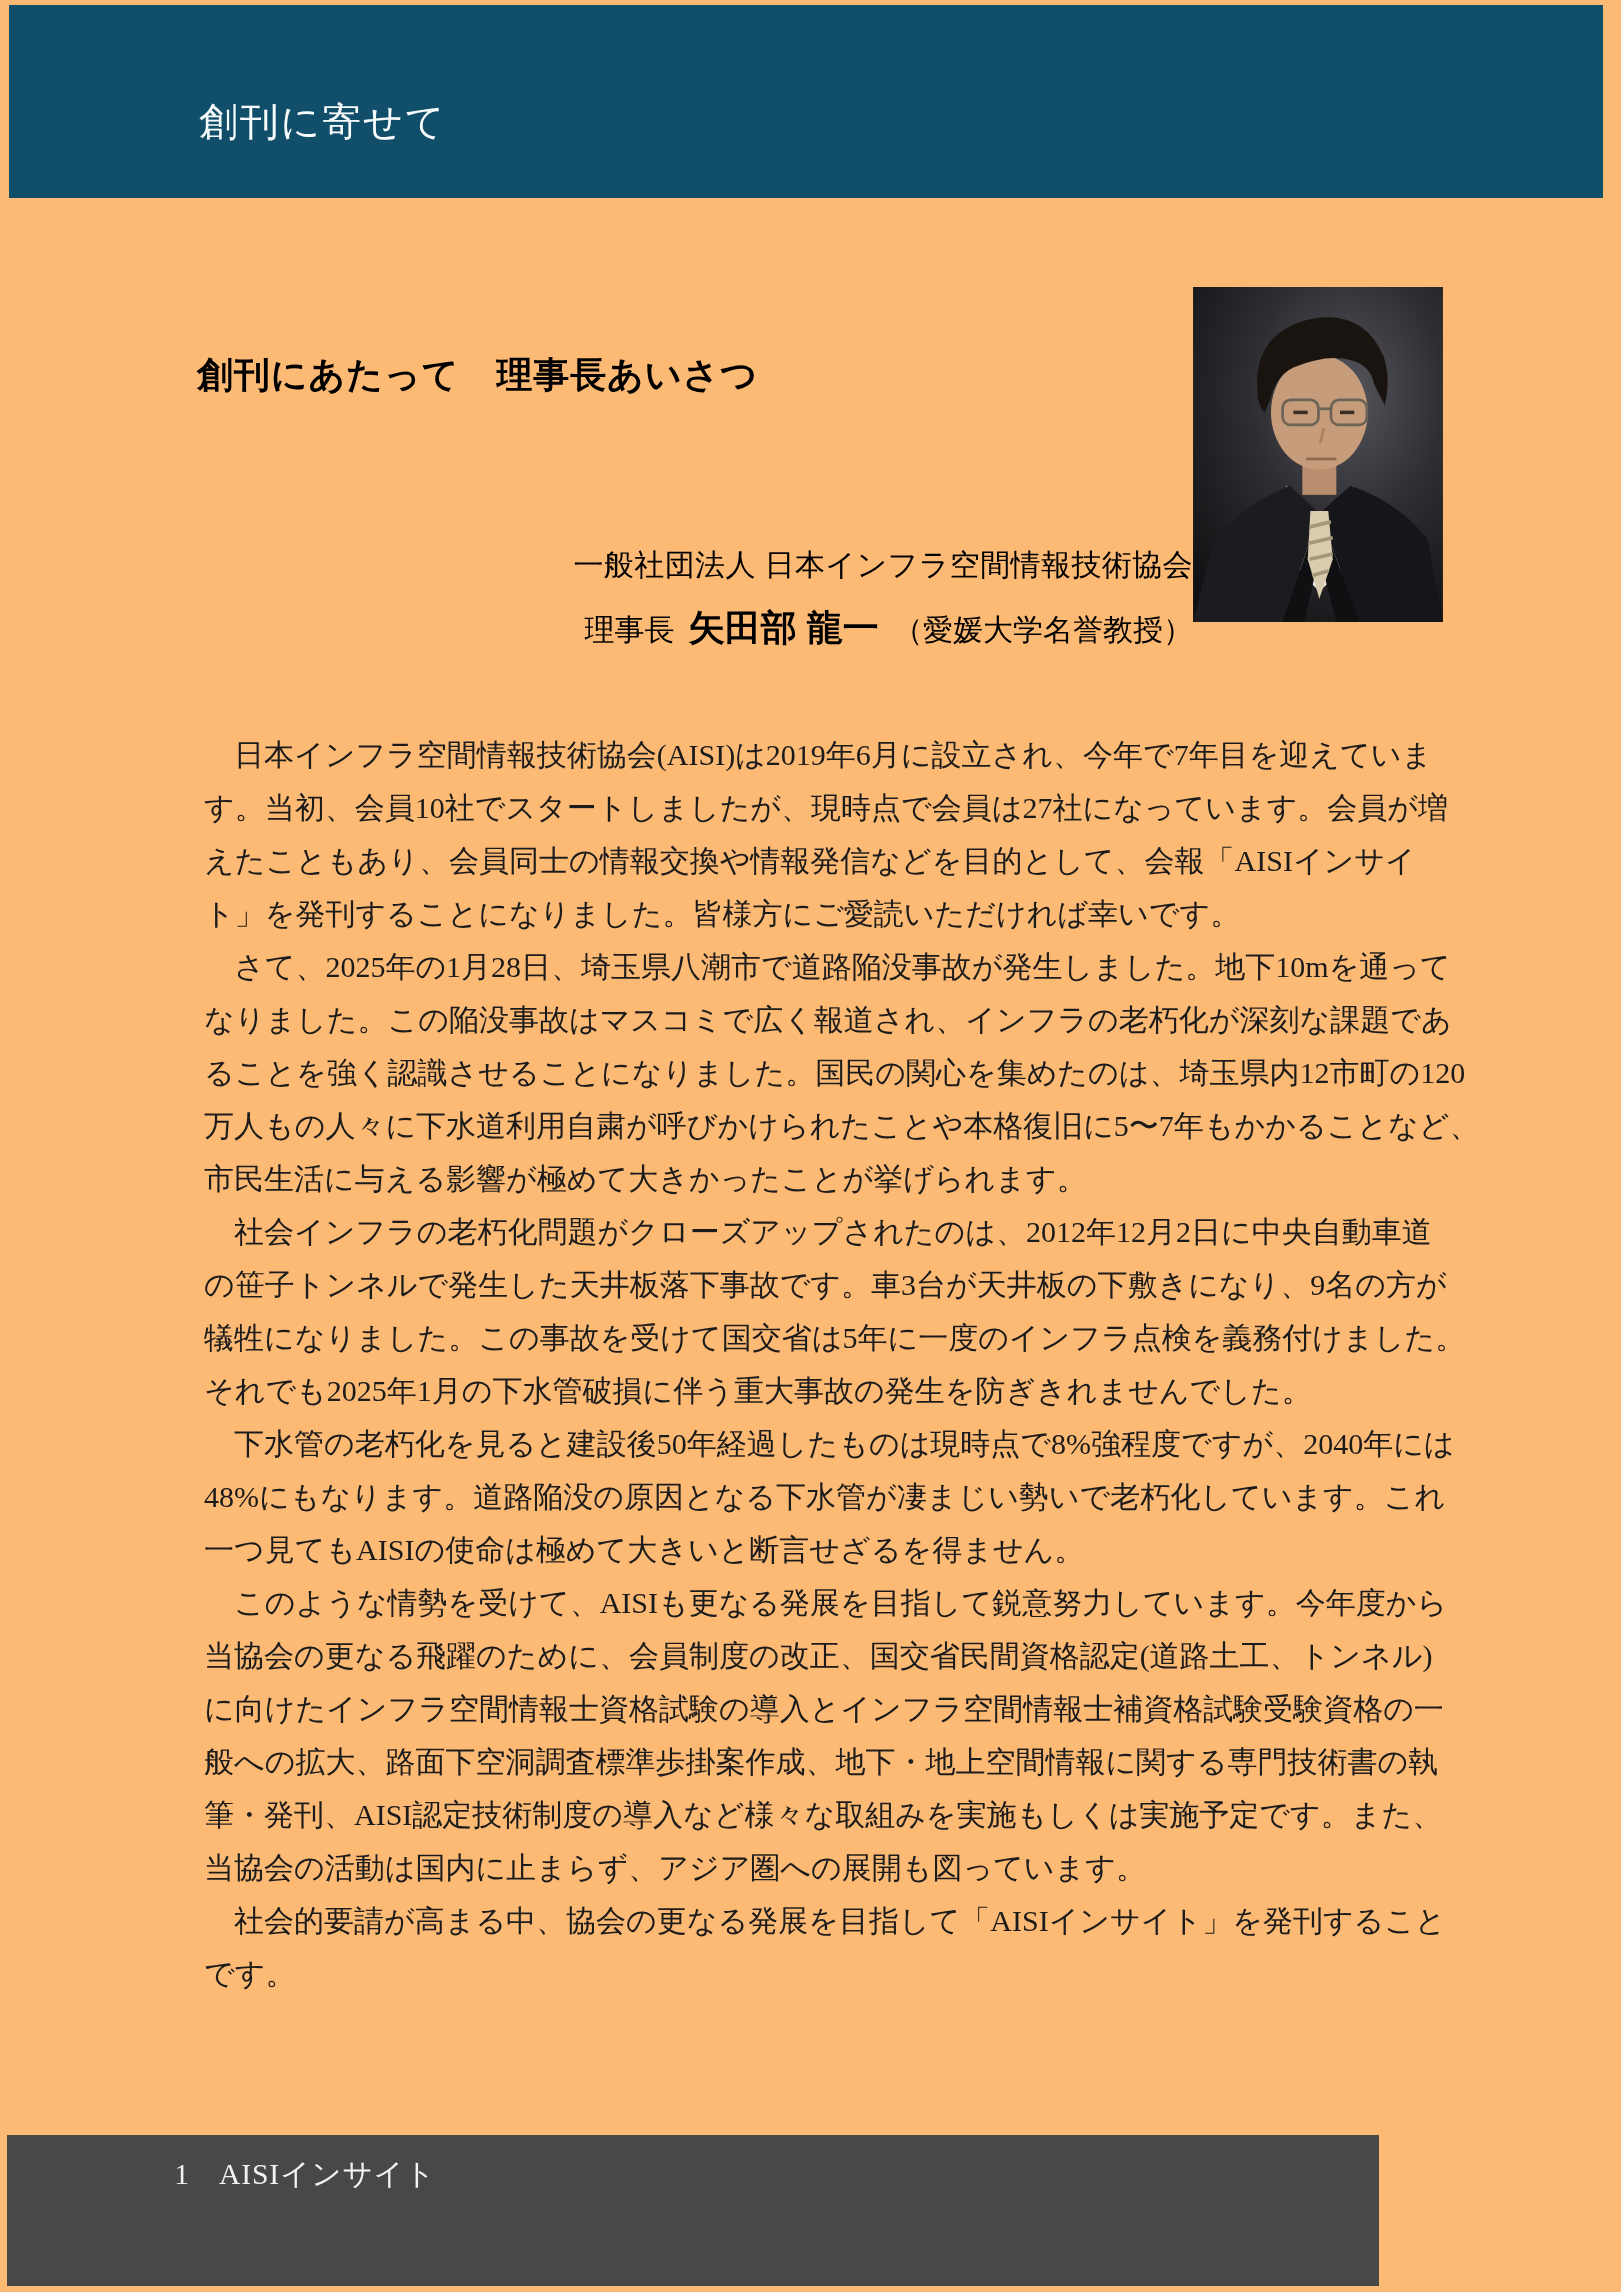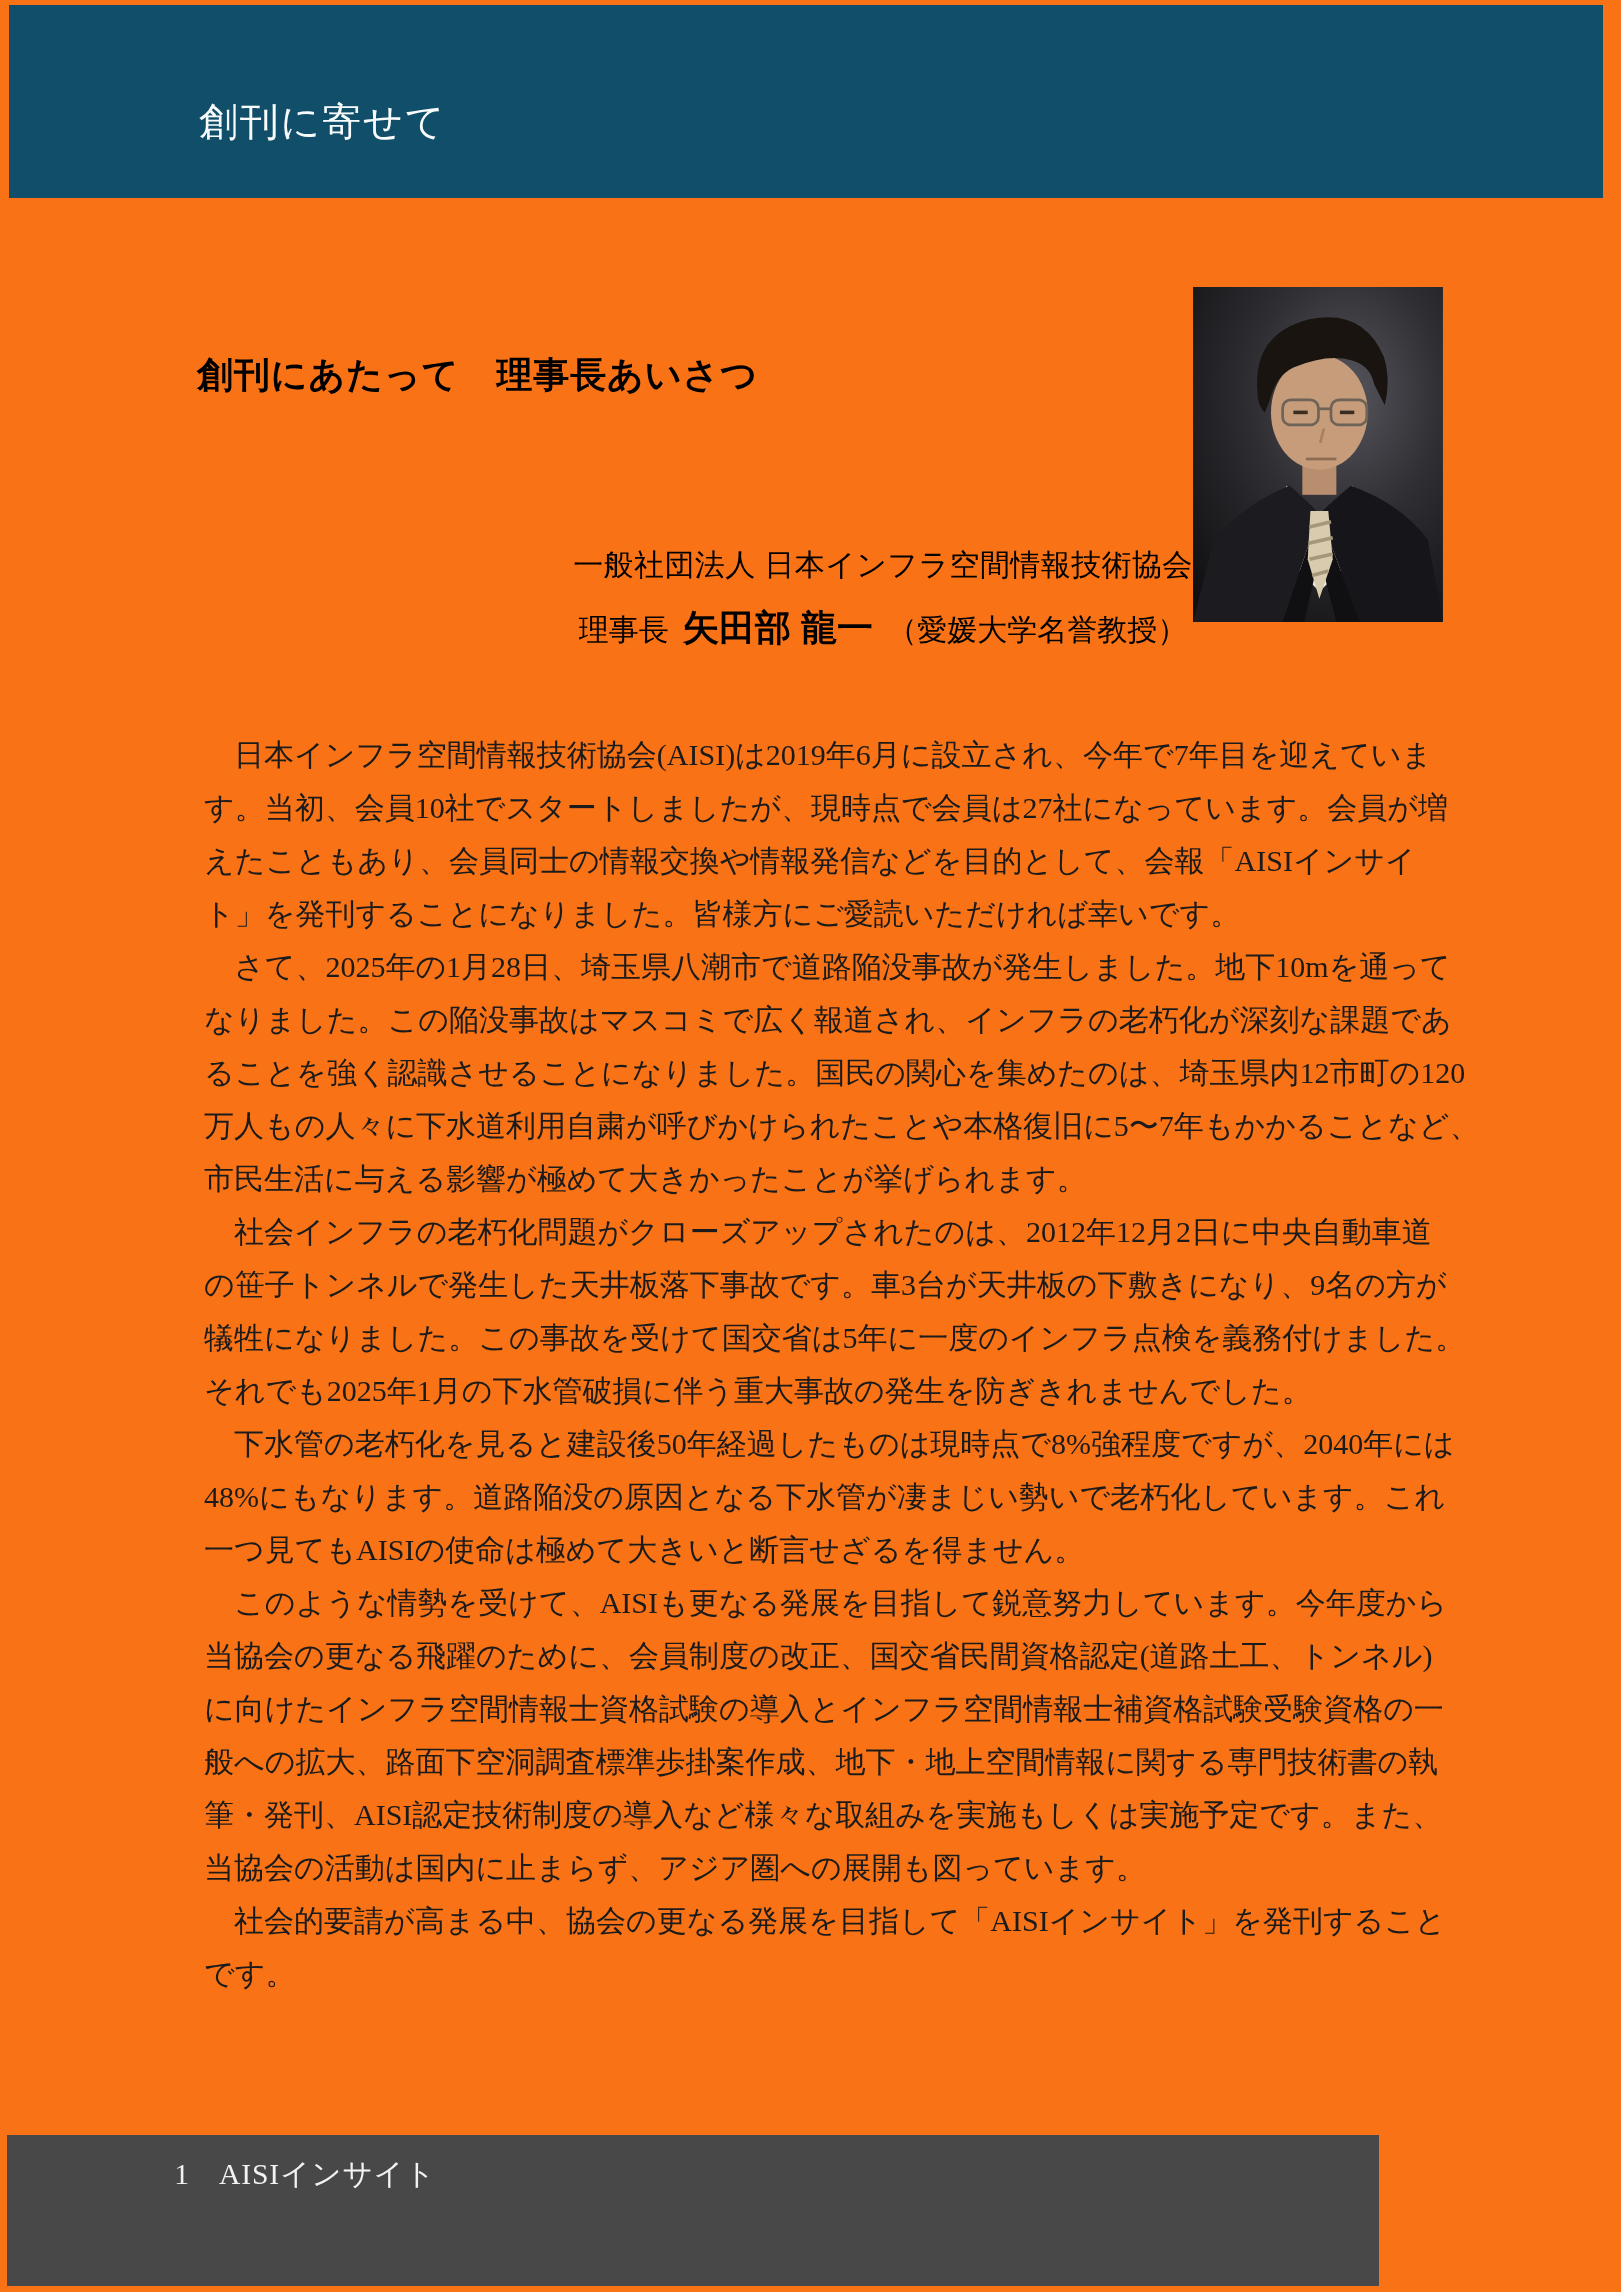--- a/index.html
+++ b/index.html
@@ -1,18 +1,18 @@
 <!DOCTYPE html>
 <html lang="ja" style="font-size:14.3px"><head>
 <meta charset="utf-8">
 <style>
   html,body { margin:0; padding:0; background:#ffffff; }
   .page {
     position:relative; width:1621px; height:2293px;
-    background:#f97316; overflow:hidden;
+    background:#fdba74; overflow:hidden;
     font-family:"Liberation Serif","DejaVu Serif",serif;
     color:#1b1b1b;
   }
   
   .band-header {
     position:absolute; left:9px; top:5.4px; width:1594px; height:193px;
     background:#114e6a;
   }
   .band-header-title {
     position:absolute; left:190px; top:90px;
@@ -23,21 +23,21 @@
   .article-title {
     position:absolute; left:197px; top:351px;
     font-family:"Liberation Sans","DejaVu Sans",sans-serif;
     font-size:36px; font-weight:bold; color:#000000; letter-spacing:0.9px;
     white-space:nowrap;
   }
   
   .attribution {
     position:absolute; left:573px; top:543px; width:620px;
     font-family:"Liberation Sans","DejaVu Sans",sans-serif;
-    text-align:center; color:#000000; white-space:nowrap;
+    text-align:right; color:#000000; white-space:nowrap;
   }
   .attr-org  { font-size:30px; line-height:43px; letter-spacing:0.4px; }
   .attr-line2 { margin-top:19.7px; font-size:30px; line-height:43px; }
   .attr-name { font-size:36px; font-weight:bold; margin:0 14.3px; }
   
   .photo {
     position:absolute; left:1193px; top:287px; width:250px; height:335px;
     line-height:0;
   }
   

